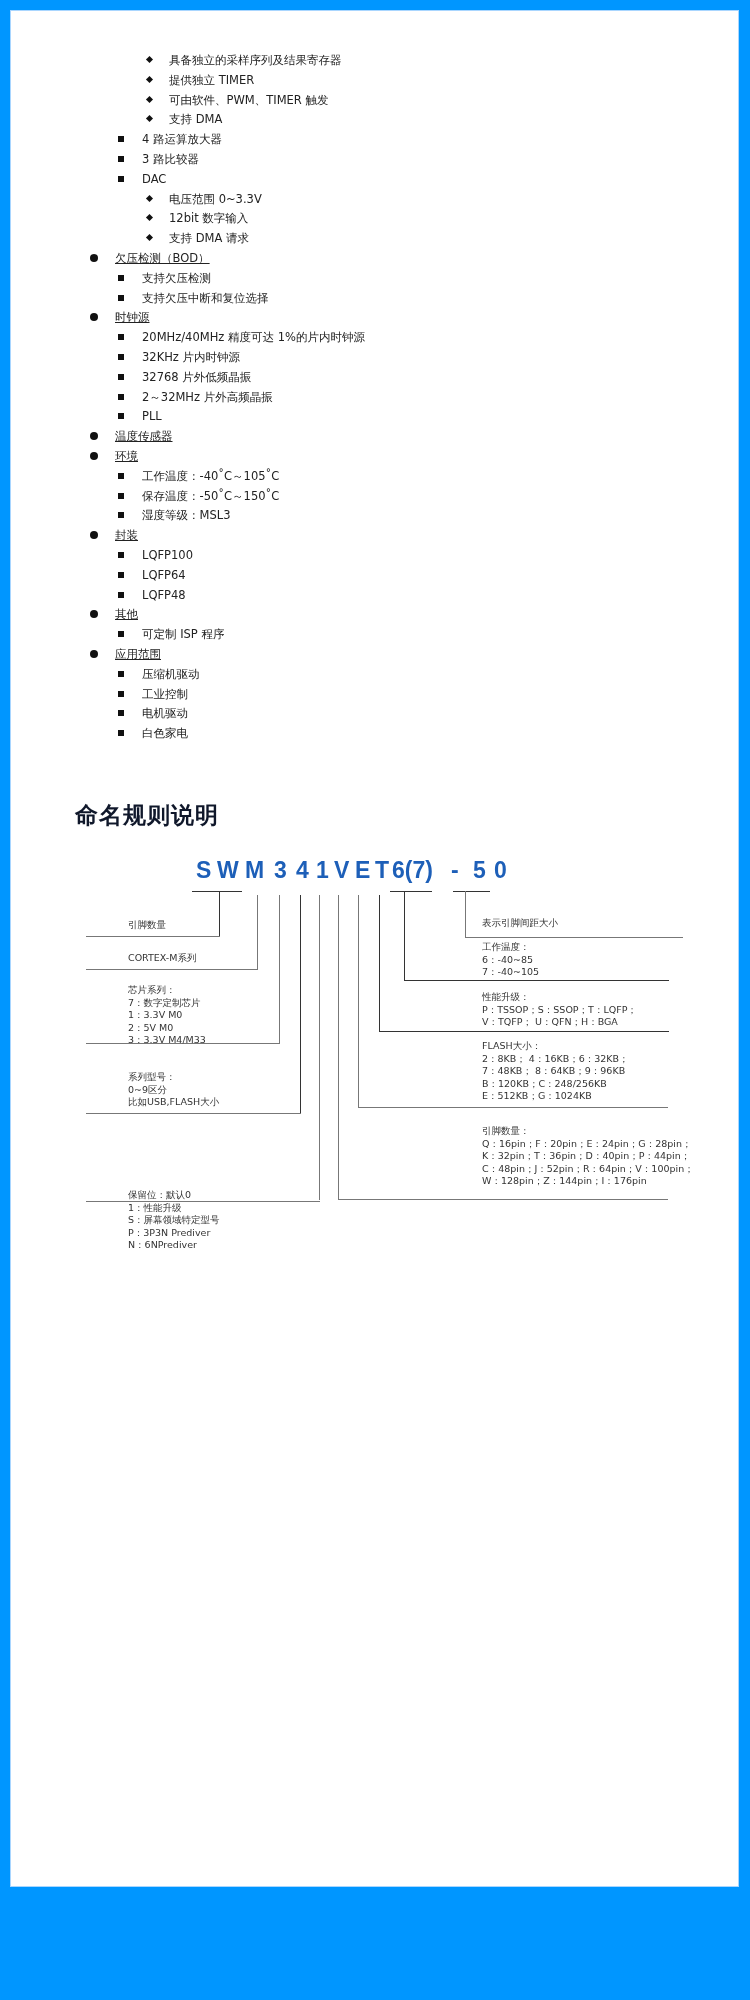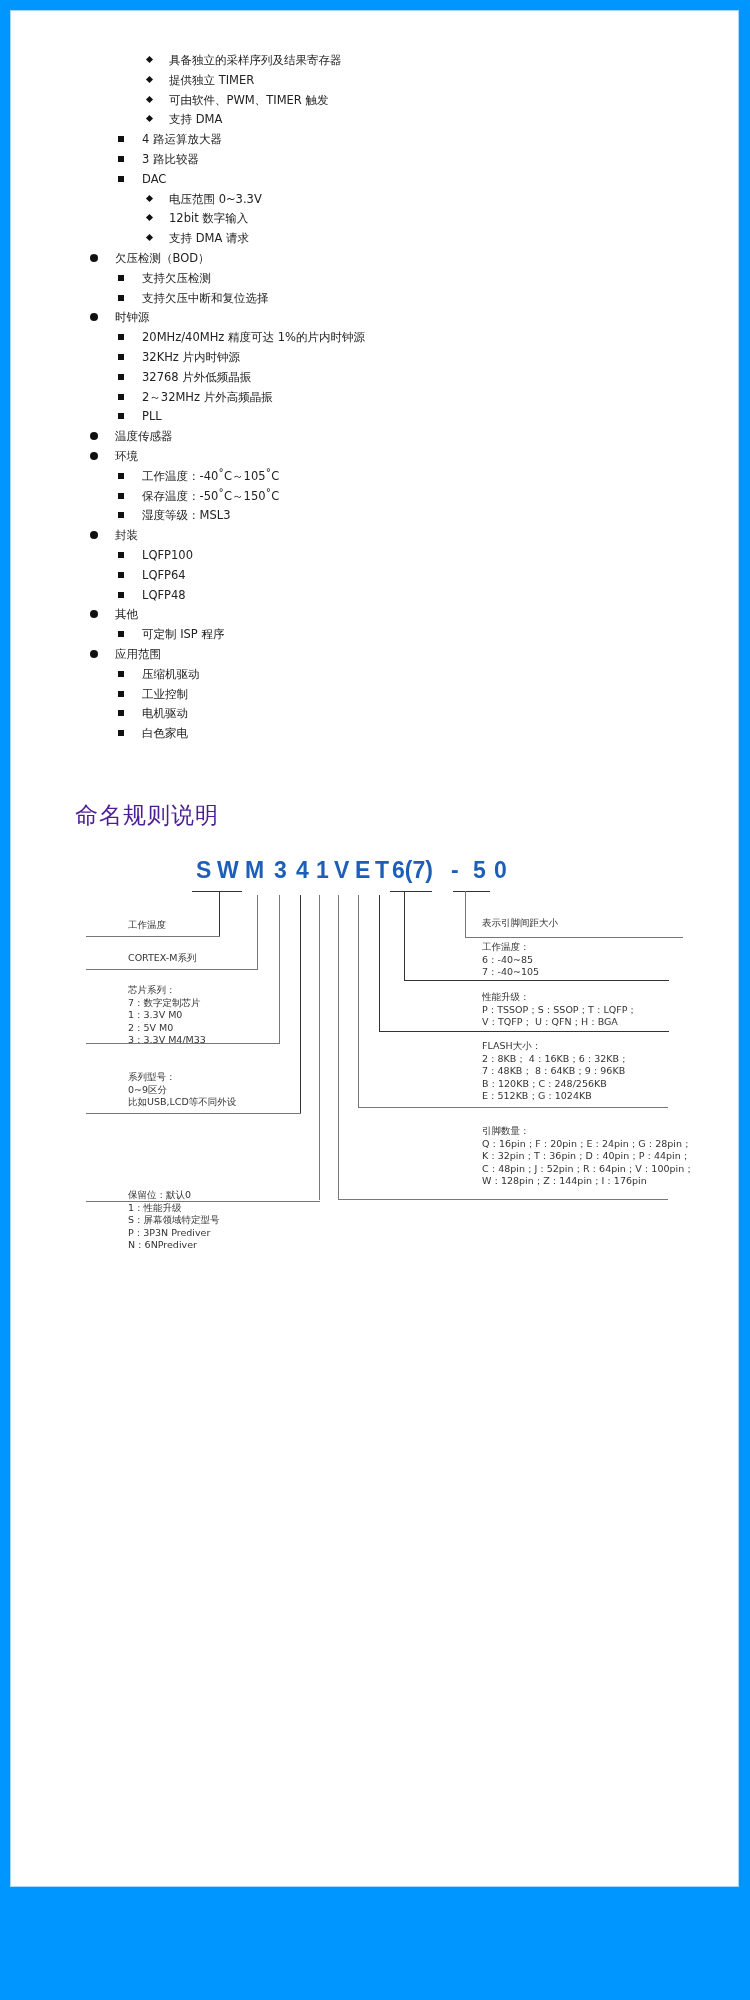--- a/index.html
+++ b/index.html
@@ -12,25 +12,25 @@
   .page {
     position: absolute; left: 10px; top: 10px; width: 727px; height: 1875px;
     background: #ffffff; border: 1px solid #a9d6ff;
   }
   .feat { position: absolute; left: 0; top: 0; width: 100%; }
   .row { position: absolute; height: 20px; line-height: 20px; font-size: 11.5px; color: #222; white-space: nowrap; }
   .mk { position: absolute; top: 0; width: 12px; text-align: center; }
   .mk-dot::before { content: ""; position: absolute; left: 2px; top: 6px; width: 8px; height: 8px; border-radius: 50%; background: #111; }
   .mk-sq::before { content: ""; position: absolute; left: 3px; top: 7px; width: 6px; height: 6px; background: #111; }
   .mk-dia::before { content: ""; position: absolute; left: 4px; top: 7px; width: 5px; height: 5px; background: #111; transform: rotate(45deg); }
-  .lvl1 .mk { left: 88px; } .lvl1 .tx { position: absolute; left: 115px; }
+  .lvl1 .mk { left: 88px; } .lvl1 .tx { position: absolute; left: 115px; text-decoration: underline; }
   .lvl2 .mk { left: 115px; } .lvl2 .tx { position: absolute; left: 142px; }
   .lvl3 .mk { left: 143px; } .lvl3 .tx { position: absolute; left: 169px; }
 
-  .sec-title { position: absolute; left: 75px; top: 800px; font-size: 23px; font-weight: normal; color: #4c1d95; letter-spacing: 1px; }
+  .sec-title { position: absolute; left: 75px; top: 800px; font-size: 23px; font-weight: bold; color: #0f172a; letter-spacing: 1px; }
 
   .pn { position: absolute; top: 853px; height: 34px; line-height: 34px; font-size: 23px; font-weight: bold; color: #1d5fb8; font-family: "Liberation Sans", "DejaVu Sans", sans-serif; }
   .ln { position: absolute; background: #333; }
   .lnh { height: 1px; }
   .lnv { width: 1px; }
   .lng { background: #777; }
   .lbl { position: absolute; font-size: 9.5px; line-height: 12.5px; color: #333; white-space: nowrap; }
 </style>
 </head>
 <body>
@@ -218,36 +218,36 @@
   <div class="ln lnh lng" style="left:86px;top:1043px;width:194px"></div>
   <div class="ln lnh lng" style="left:86px;top:1113px;width:215px"></div>
   <div class="ln lnh lng" style="left:86px;top:1201px;width:234px"></div>
   <div class="ln lnh lng" style="left:338px;top:1199px;width:330px"></div>
   <div class="ln lnh lng" style="left:358px;top:1107px;width:310px"></div>
   <div class="ln lnh" style="left:379px;top:1031px;width:290px"></div>
   <div class="ln lnh" style="left:404px;top:980px;width:265px"></div>
   <div class="ln lnh lng" style="left:465px;top:937px;width:218px"></div>
 
   <div class="lbl" style="left:128px;top:919px">
-    <div>工作温度</div>
+    <div>引脚数量</div>
   </div>
   <div class="lbl" style="left:128px;top:952px">
     <div>CORTEX-M系列</div>
   </div>
   <div class="lbl" style="left:128px;top:984px">
     <div>芯片系列：</div>
     <div>7：数字定制芯片</div>
     <div>1：3.3V M0</div>
     <div>2：5V M0</div>
     <div>3：3.3V M4/M33</div>
   </div>
   <div class="lbl" style="left:128px;top:1071px">
     <div>系列型号：</div>
     <div>0~9区分</div>
-    <div>比如USB,LCD等不同外设</div>
+    <div>比如USB,FLASH大小</div>
   </div>
   <div class="lbl" style="left:128px;top:1189px">
     <div>保留位：默认0</div>
     <div>1：性能升级</div>
     <div>S：屏幕领域特定型号</div>
     <div>P：3P3N Prediver</div>
     <div>N：6NPrediver</div>
   </div>
   <div class="lbl" style="left:482px;top:917px">
     <div>表示引脚间距大小</div>

